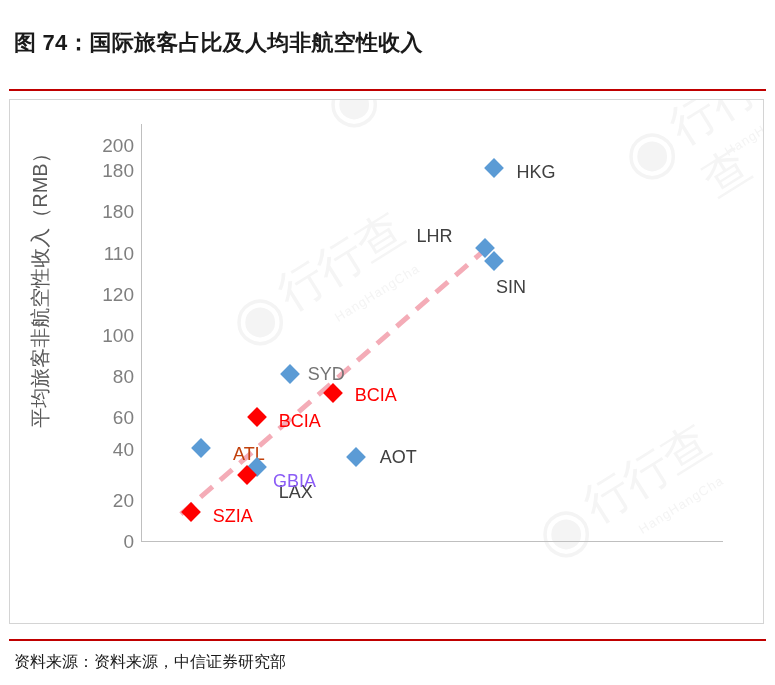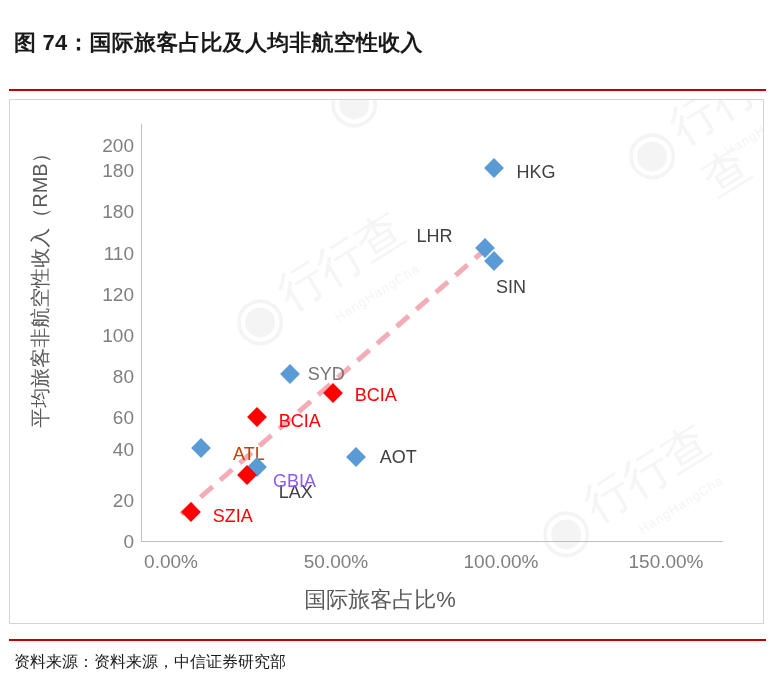--- a/index.html
+++ b/index.html
@@ -233,31 +233,24 @@
       <div class="ytick" style="top: 317.4px;">60</div>
       <div class="ytick" style="top: 276.2px;">80</div>
       <div class="ytick" style="top: 235px;">100</div>
       <div class="ytick" style="top: 193.8px;">120</div>
       <div class="ytick" style="top: 152.6px;">110</div>
       <div class="ytick" style="top: 111.4px;">180</div>
       <div class="ytick" style="top: 70.2px;">180</div>
       <div class="ytick" style="top: 29px; margin-top: 16px;">200</div>
     </div>
 
-  <div id="xtick-wrap">
-      <div class="xtick" style="left: 161px;">0.00%</div>
-      <div class="xtick" style="left: 326px;">50.00%</div>
-      <div class="xtick" style="left: 491px;">100.00%</div>
-      <div class="xtick" style="left: 656px;">150.00%</div>
-    </div>
 
   <div id="ylabel">
     <span>平均旅客非航空性收入（RMB）</span>
   </div>
-  <div id="xlabel">国际旅客占比%</div>
 
   <svg id="trendline" viewBox="0 0 755 525" preserveAspectRatio="none">
     <line id="trend-seg" x1="170.9" y1="414.22" x2="481.09999999999997" y2="144.36" stroke="#F4ACB7" stroke-width="5" stroke-dasharray="16 10" stroke-linecap="butt"></line>
   </svg>
 
   <div id="plot-area">
       <div class="marker blue" style="left: 353.4px; top: 46.14px; background: rgb(91, 155, 213);"></div>
       <div class="point-label dark" style="left: 375.4px; top: 50.14px; color: rgb(64, 64, 64);">HKG</div>
       <div class="marker blue" style="left: 353.4px; top: 138.84px; background: rgb(91, 155, 213);"></div>
       <div class="point-label dark" style="left: 355px; top: 164.84px; color: rgb(64, 64, 64);">SIN</div>

